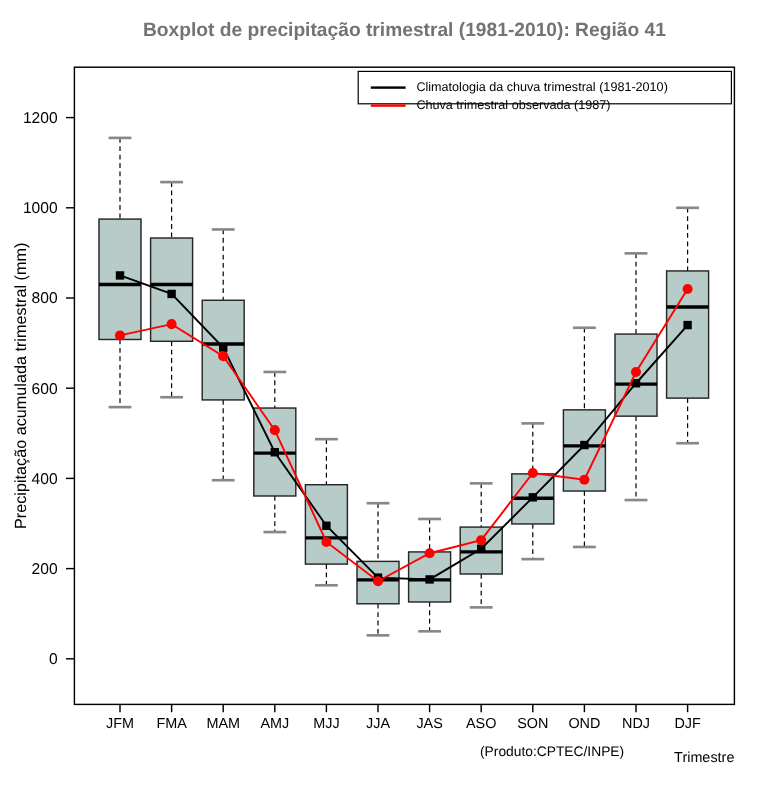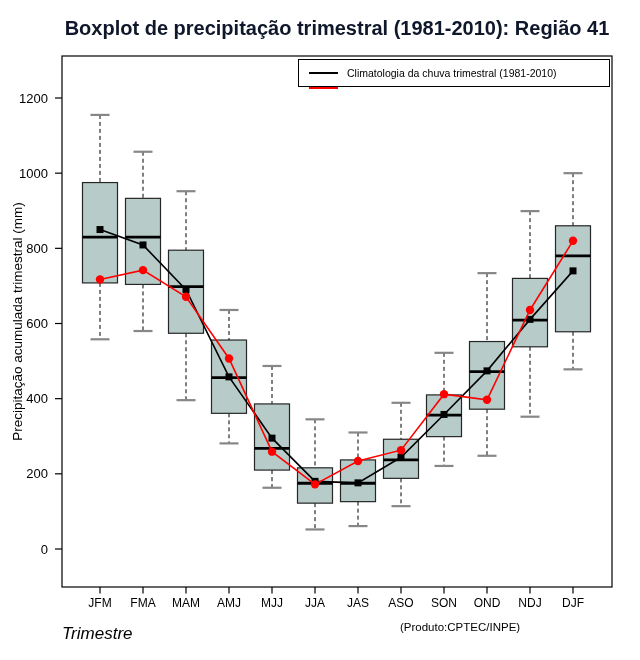--- a/index.html
+++ b/index.html
@@ -1,21 +1,21 @@
 <!DOCTYPE html>
 <html><head>
 <meta charset="utf-8">
 <style>
   html,body{margin:0;padding:0;background:#ffffff;}
   body{width:640px;height:660px;position:relative;font-family:"Liberation Sans",sans-serif;overflow:hidden;}
   .abs{position:absolute;}
-  .chart-title{left:62px;top:17px;width:550px;text-align:center;font-size:20px;font-weight:bold;color:#0f172a;}
+  .chart-title{left:62px;top:17px;width:550px;text-align:center;font-size:16px;font-weight:bold;color:#737373;}
   .y-label{left:-143px;top:314px;width:320px;text-align:center;font-size:13.5px;color:#000;
            transform:rotate(-90deg);transform-origin:center center;}
-  .x-label{left:62px;top:624px;width:550px;text-align:left;font-size:17px;color:#000;font-style:italic;}
+  .x-label{left:62px;top:624px;width:550px;text-align:right;font-size:12px;color:#000;}
   .footer-note{left:400px;top:621px;width:228px;font-size:11.5px;color:#000;}
   .legend{left:298px;top:59px;width:312px;height:28px;border:1px solid #000;background:#fff;
           box-sizing:border-box;padding:5px 0 0 10px;}
   .legend-row{display:flex;align-items:center;height:15px;}
   .legend-swatch{display:inline-block;width:29px;height:0;border-top:2px solid #000;margin-right:9px;flex:0 0 auto;}
   .legend-label{font-size:10.5px;color:#000;white-space:nowrap;}
   svg{position:absolute;left:0;top:0;}
 </style>
 </head>
 <body>
@@ -166,14 +166,15 @@
 <div class="abs x-label">Trimestre</div>
 <div class="abs footer-note">(Produto:CPTEC/INPE)</div>
 
 <div class="abs legend">
   <div class="legend-row">
     <span class="legend-swatch" id="swatch-0" style="border-top-color: rgb(0, 0, 0);"></span>
     <span class="legend-label">Climatologia da chuva trimestral (1981-2010)</span>
   </div>
   <div class="legend-row">
     <span class="legend-swatch" id="swatch-1" style="border-top-color: rgb(255, 0, 0);"></span>
+    <span class="legend-label">Chuva trimestral observada (1987)</span>
   </div>
 </div>
 
 </body></html>

